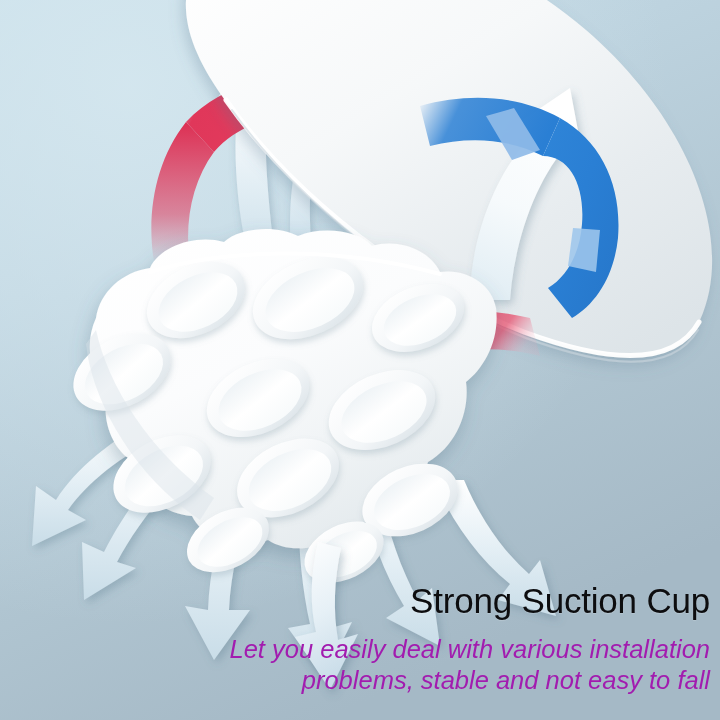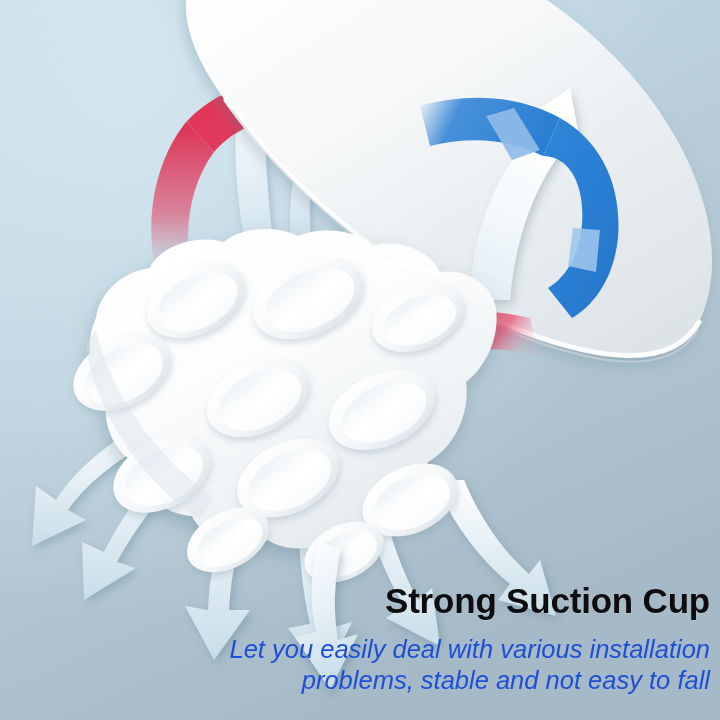--- a/index.html
+++ b/index.html
@@ -11,35 +11,35 @@
   #stage{position:relative;width:720px;height:720px;overflow:hidden;}
   #stage svg.layer{position:absolute;left:0;top:0;width:720px;height:720px;}
 
   .headline{
     position:absolute;
     right:10px;
     top:583px;
     width:700px;
     text-align:right;
     font-size:35px;
-    font-weight:bold;
+    font-weight:normal;
     color:#0d0d0f;
     letter-spacing:-0.2px;
     line-height:1.0;
     white-space:nowrap;
     text-shadow:0 1px 1px rgba(255,255,255,0.18);
   }
   .sub{
     position:absolute;
     right:10px;
     width:700px;
     text-align:right;
     font-size:25.5px;
     font-style:italic;
-    color:#1d4ed8;
+    color:#a21caf;
     line-height:1.0;
     white-space:nowrap;
   }
   .sub.l1{top:637px;}
   .sub.l2{top:668px;}
 </style>
 </head>
 <body>
 
 <div id="stage">

